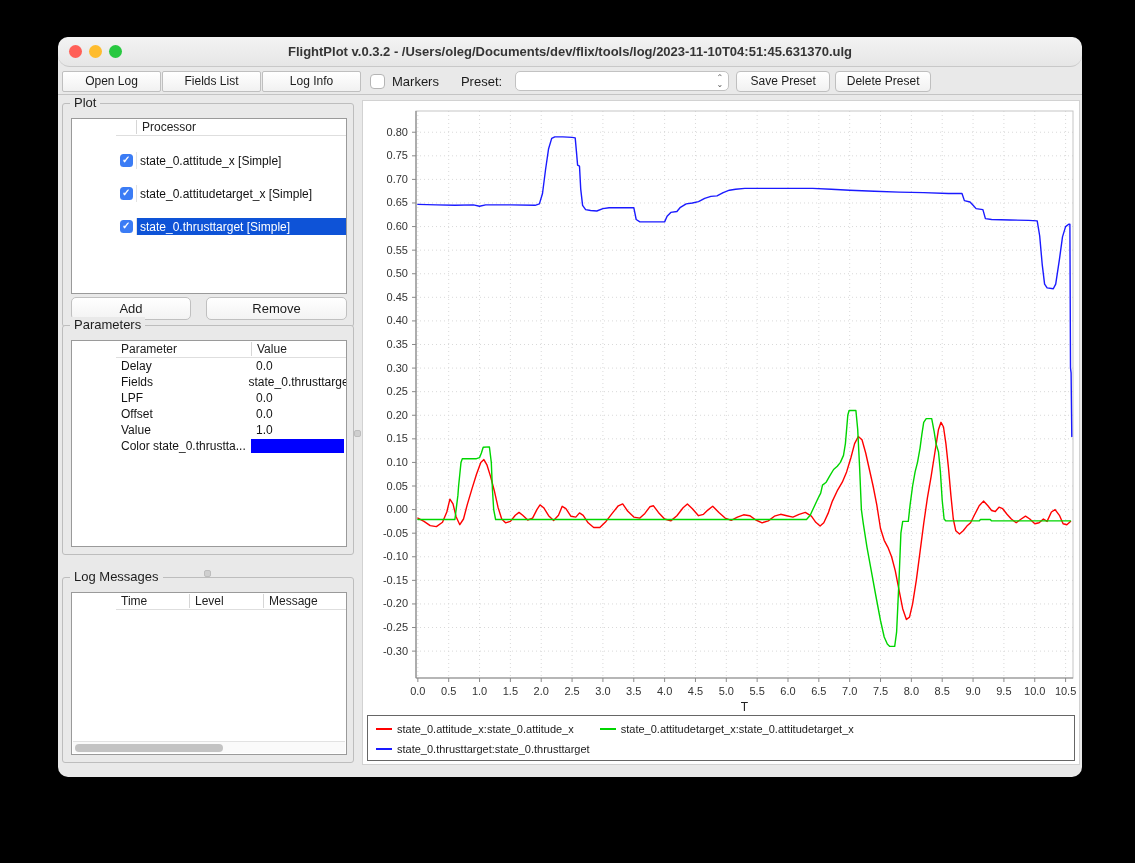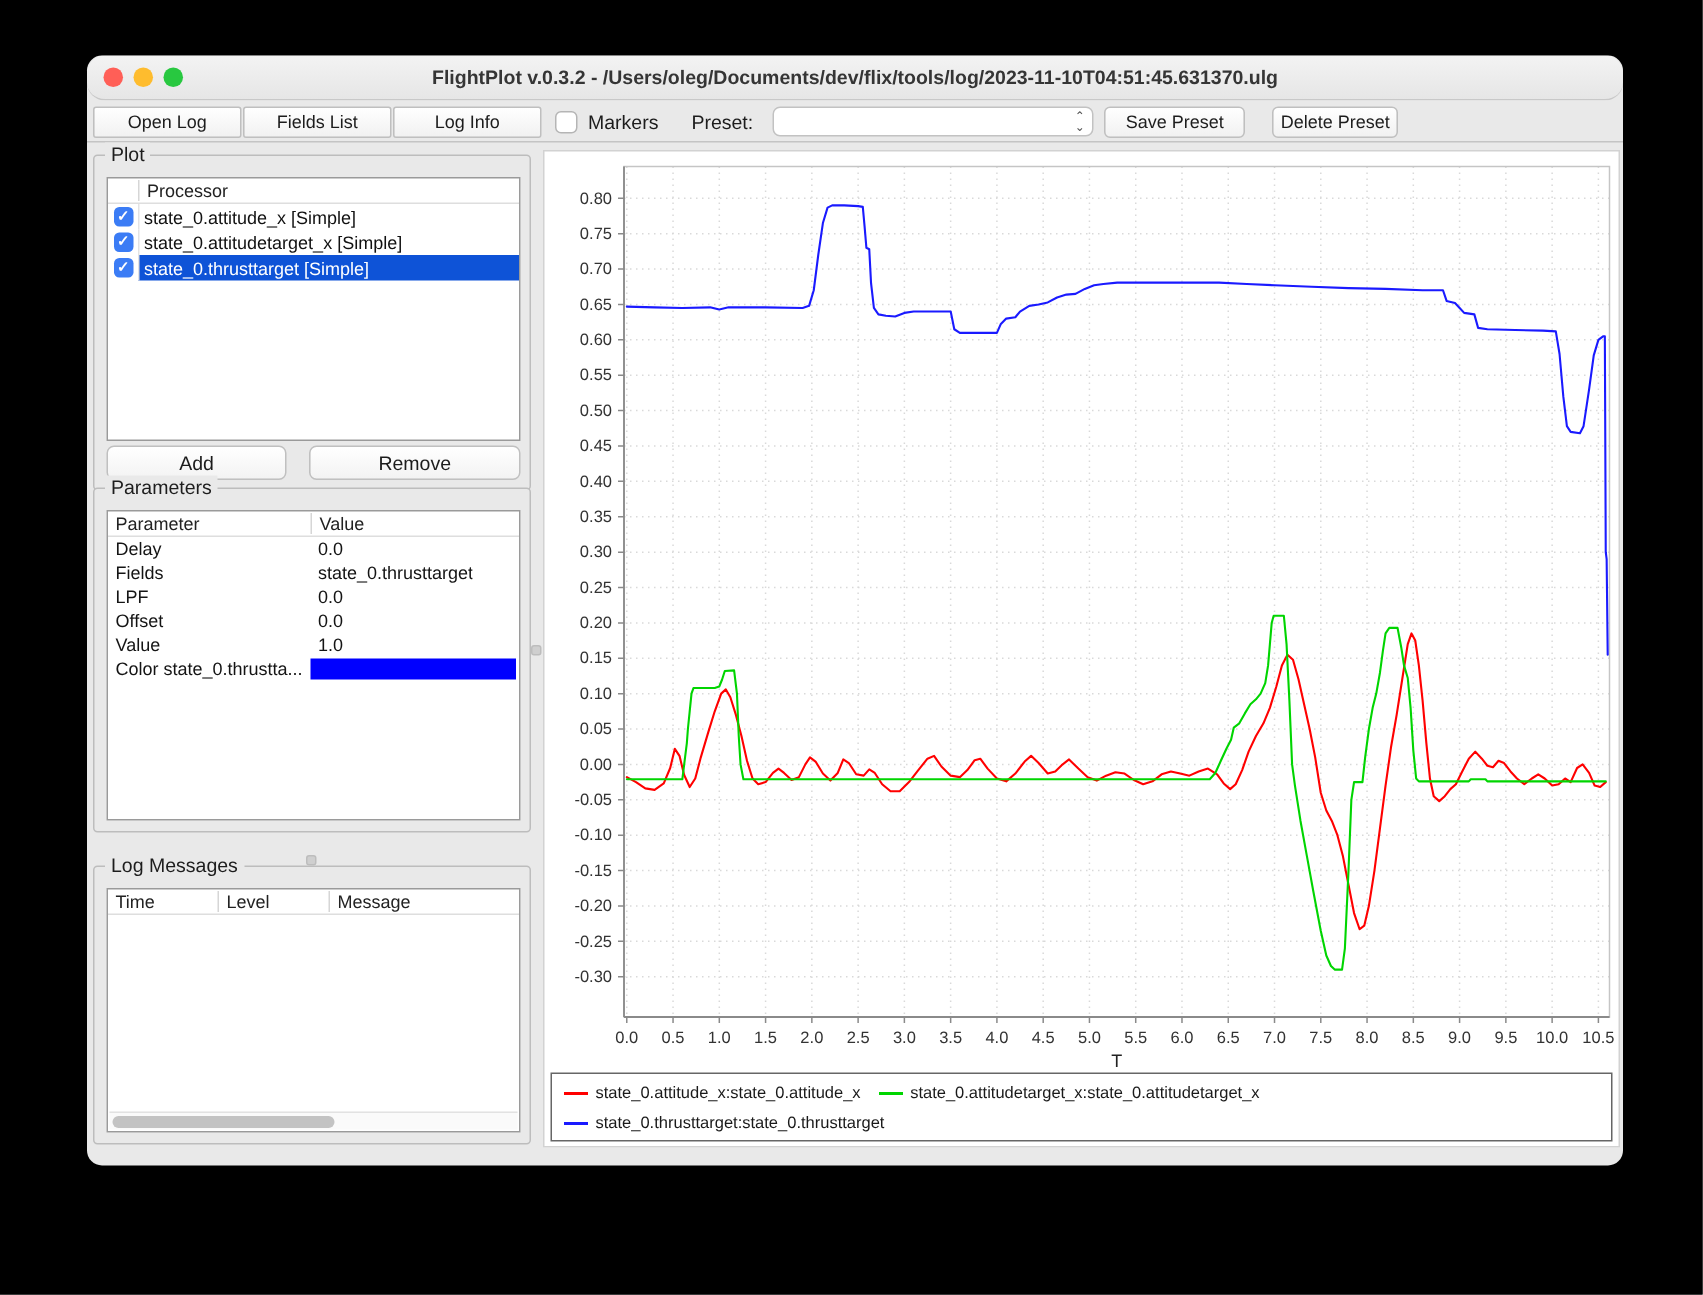--- a/index.html
+++ b/index.html
@@ -28,25 +28,25 @@
   .lbl { font-size:13px; color:#1c1c1c; }
   .combo { width:214px; height:20px; background:#fff; border:1px solid #c2c2c2;
            border-radius:5px; display:flex; align-items:center; justify-content:flex-end; }
   .stepper { font-size:8px; line-height:7px; color:#555; display:flex; flex-direction:column;
              align-items:center; margin-right:5px; }
   
   .groupbox { position:absolute; left:4px; width:292px; border:1px solid #bdbdbd;
               border-radius:3px; background:#e9e9e9; }
   .groupbox > .gtitle { position:absolute; top:-9px; left:7px; background:#e9e9e9;
                         padding:0 4px; font-size:13px; color:#1d1d1d; }
-  .whitebox { position:absolute; background:#fff; border:1px solid #9a9a9a; overflow:hidden; }
+  .whitebox { position:absolute; background:#fff; border:1px solid #9a9a9a; overflow:hidden;padding-left:44px; }
   .thead { position:relative; height:17px; border-bottom:1px solid #dedede;
            font-size:12px; color:#222; display:flex; align-items:center; }
   .vsep { position:absolute; top:1px; bottom:1px; width:1px; background:#d6d6d6; }
-  .lrow { height:17px; display:flex; align-items:center; font-size:12px; color:#111; }
+  .lrow { height:17px; display:flex; align-items:center; font-size:12px; color:#111;margin-top:16px; }
   .cbcell { width:20px; display:flex; justify-content:center; align-items:center; flex:none; }
   .cbox { width:13px; height:13px; border-radius:3.5px; position:relative; }
   .cbox::after { content:"✓"; position:absolute; left:2.5px; top:0px; color:#fff;
                  font-size:10px; font-weight:bold; }
   .rowlabel { flex:1; height:100%; display:flex; align-items:center; padding-left:3px;
               border-left:1px solid #e3e3e3; }
   .rowlabel.sel { color:#fff; }
   .pbtn { position:absolute; height:23px; background:linear-gradient(#ffffff,#f3f3f3);
           border:1px solid #c0c0c0; border-radius:5px; font-size:13px; color:#1c1c1c;
           display:flex; align-items:center; justify-content:center; }
@@ -58,21 +58,21 @@
   .scrolltrack { position:absolute; left:1px; right:1px; bottom:1px; height:12px;
                  background:#fafafa; border-top:1px solid #e2e2e2; }
   .scrollthumb { position:absolute; left:2px; top:2px; width:148px; height:8px;
                  border-radius:4px; background:#c3c3c3; }
   
   .chart-panel { position:absolute; left:304px; top:63px; width:718px; height:665px;
                  background:#fff; border:1px solid #d2d2d2; }
   .legend { position:absolute; left:4px; right:4px; bottom:3px; height:46px;
             border:1px solid #666; background:#fff; padding:3px 8px 0 8px;
             font-size:11px; color:#1a1a1a; }
-  .legend-row { height:20px; display:flex; align-items:center; gap:12px; }
+  .legend-row { height:20px; display:flex; align-items:center; gap:26px; }
   .legend-item { display:flex; align-items:center; gap:5px; }
   .lswatch { width:16px; height:2px; flex:none; }
 </style>
 </head>
 <body>
 
 <div class="window">
 
   <div class="titlebar">
     <div class="title">FlightPlot v.0.3.2 - /Users/oleg/Documents/dev/flix/tools/log/2023-11-10T04:51:45.631370.ulg</div>
@@ -92,21 +92,21 @@
     <span class="lbl" style="margin-left:7px">Markers</span>
     <span class="lbl" style="margin-left:22px">Preset:</span>
     <div class="combo" style="margin-left:13px">
       <span style="flex:1; padding-left:6px; font-size:12px"></span>
       <span class="stepper">
           <span>⌃</span>
           <span>⌄</span>
         </span>
     </div>
     <button class="tbtn" style="margin-left:7px; width:94px">Save Preset</button>
-    <button class="tbtn" style="margin-left:18px; width:84px">Delete Preset</button>
+    <button class="tbtn" style="margin-left:5px; width:96px">Delete Preset</button>
   </div>
 
   <div class="groupbox" style="top:66px; height:224px">
     <span class="gtitle">Plot</span>
     <div class="whitebox" style="left:8px; top:14px; width:276px; height:176px">
       <div class="thead">
         <span class="vsep" style="left:20px"></span>
         <span style="padding-left:26px">Processor</span>
       </div>
       <div class="lrow">

